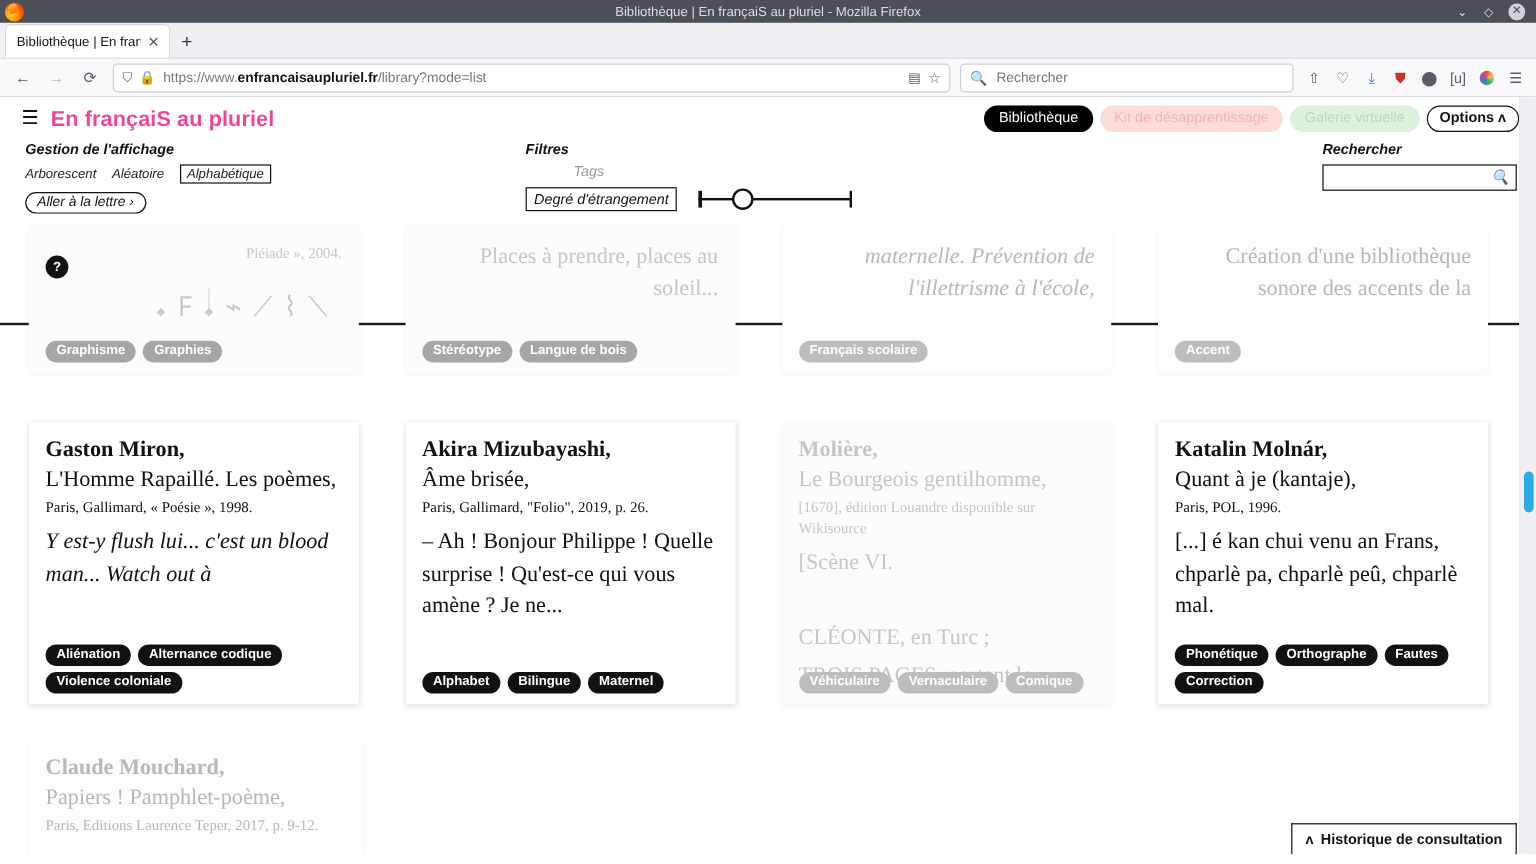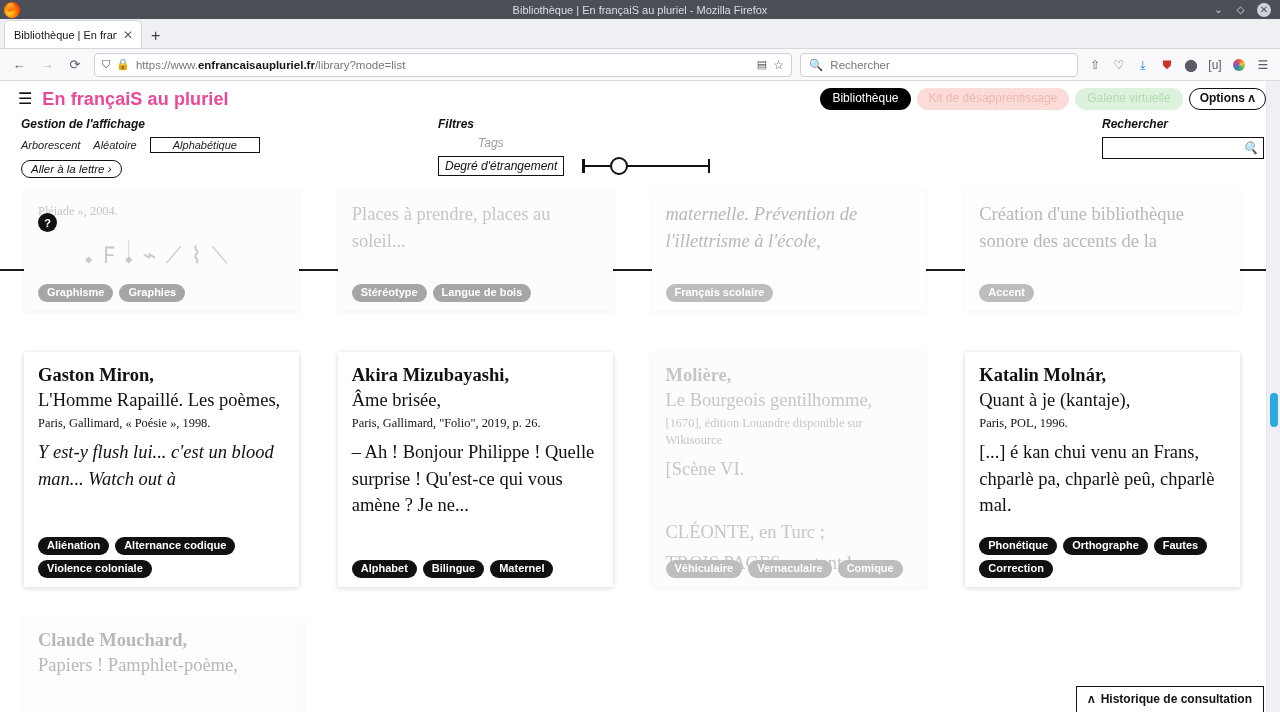--- a/index.html
+++ b/index.html
@@ -94,21 +94,21 @@
   .pill.active { background: #000000; color: #ffffff; font-weight: 500;}
   .pill.pinkish { background: #fbdcd8; color: #f2b8b0; }
   .pill.greenish { background: #dcf2dc; color: #b3dcb3; }
   .pill.outline { background: #fff; color: #111; border: 1.3px solid #111; font-weight: 600; padding: 2px 10px 3px; }
 
   .controls { position: relative; height: 62px; font-style: italic; }
   .ctl-block { position: absolute; }
   .ctl-title { font-size: 12px; font-weight: 700; color: #111; }
   .opt-row { display: flex; align-items: center; gap: 13px; margin-top: 6px; }
   .opt { font-size: 11px; color: #222; }
-  .opt.boxed { border: 1.2px solid #111; padding: 1px 22px; }
+  .opt.boxed { border: 1.2px solid #111; padding: 1px 5px; }
   .ghost-btn {
     margin-top: 7px; display: inline-flex; align-items: center; gap: 3px;
     border: 1.2px solid #111; border-radius: 11px; padding: 2px 9px;
     font-size: 11.5px; color: #111;
   }
   .sub-label { font-size: 12px; color: #9a9a9a; margin-top: 5px; margin-left: 40px; }
   .slider-row { display: flex; align-items: center; margin-top: 6px; }
   .slider-label { border: 1.4px solid #111; padding: 2px 6px; font-size: 12px; color: #111; }
   .slider-track { position: relative; width: 128px; height: 18px; margin-left: 18px; }
   .slider-track .bar { position: absolute; left: 0; right: 0; top: 8px; height: 2.2px; background: #111; }
@@ -282,21 +282,21 @@
       <div class="search-box">
         <span class="mag">🔍</span>
       </div>
     </div>
   </div>
 
   <div class="topline" style="top:188px"></div>
 
   <div class="grid-wrap">
 
-    <div class="row" style="margin-top:-82px;">
+    <div class="row" style="margin-top:-82px;text-align:right;">
 
       <div class="card h-top faded">
         <div class="c-ref">Pléiade », 2004.</div>
         <div class="qmark">?</div>
         <div class="glyphs">𝆺 𝈓 𝆺𝅥 ⌁ ⟋   ⌇ ⟍</div>
         <div class="tags">
           <span class="tag grey">Graphisme</span>
           <span class="tag grey">Graphies</span>
         </div>
       </div>
@@ -376,20 +376,21 @@
           <span class="tag">Fautes</span>
           <span class="tag">Correction</span>
         </div>
       </div>
     </div>
 
     <div class="row" style="margin-top:30px;">
       <div class="card h-bot faded2">
         <div class="c-author">Claude Mouchard,</div>
         <div class="c-title">Papiers ! Pamphlet-poème,</div>
+        <div class="c-ref">Paris, Editions Laurence Teper, 2017, p. 9-12.</div>
       </div>
     </div>
   </div>
 
   <div class="history-btn">
     <span>ʌ</span>
     <span>Historique de consultation</span>
   </div>
 
   <div class="vscroll">

